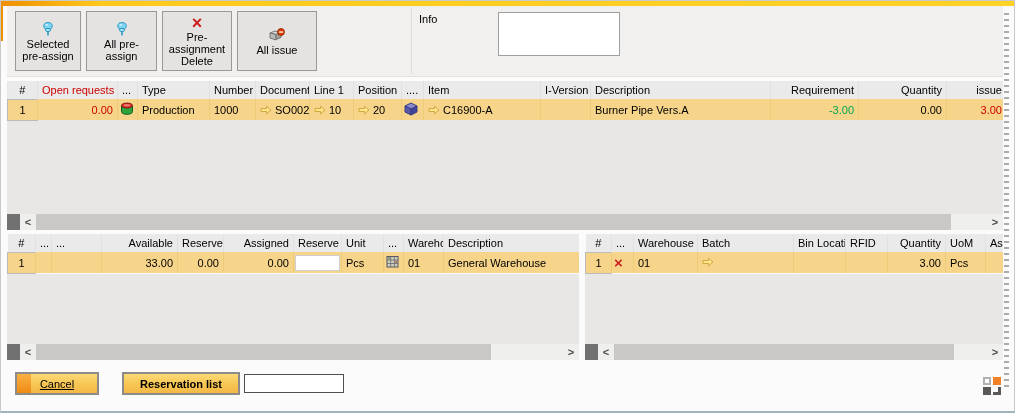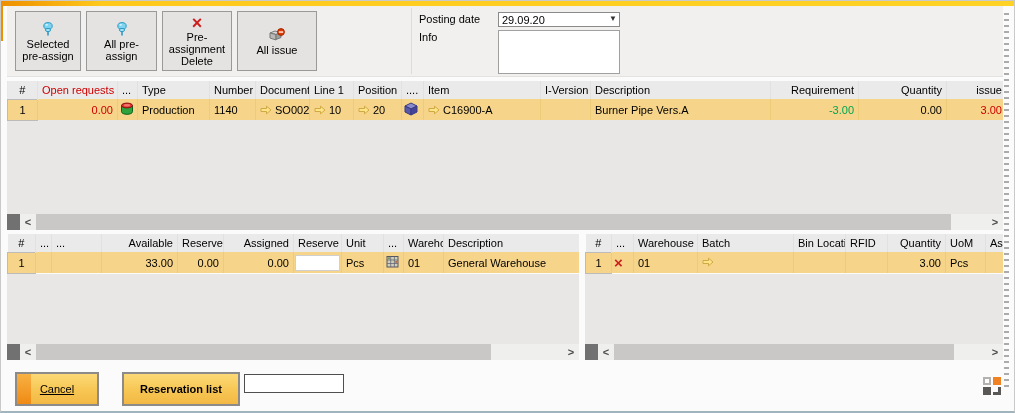--- a/index.html
+++ b/index.html
@@ -62,21 +62,21 @@
   
   .split { display:flex; margin-top:4px; height:126px; }
   .panel { display:flex; flex-direction:column; overflow:hidden; }
   .panel-left { width:572px; }
   .panel-gap { width:6px; }
   .panel-right { width:418px; }
   .panel .fill { flex:1; background:#e8e7e6; }
 
   
   .footer { position:relative; height:36px; margin-top:10px; background:#fbfbfb; }
-  .gold-btn { position:absolute; top:2px; height:34px; border:2px solid #8c8b8a;
+  .gold-btn { position:absolute; top:2px; height:23px; border:2px solid #8c8b8a;
     background:linear-gradient(180deg,#fcd976 0%,#f7c653 55%,#f3b844 100%);
     display:flex; align-items:center; justify-content:center; font-size:11px; cursor:default; }
   .btn-cancel { left:8px; width:84px; }
   .btn-cancel .lbl { text-decoration:underline; }
   .btn-cancel::before { content:""; position:absolute; left:0; top:0; width:14px; height:100%;
     background:linear-gradient(180deg,#f8b143,#ef8a14); }
   .btn-reslist { left:115px; width:118px;font-weight:bold; }
   .footer-input { position:absolute; left:237px; top:4px; width:100px; height:19px;
     background:#fff; border:1px solid #4f4f4f; font-family:"Liberation Sans",sans-serif; font-size:11px; }
 
@@ -139,27 +139,20 @@
                 <path d="M8 7.5l5-2v5l-5 2z" fill="#9e9e9c" stroke="#777"></path>
                 <circle cx="13" cy="5" r="3.4" fill="#e23a00" stroke="#9e2800"></circle>
                 <rect x="10.8" y="4.4" width="4.4" height="1.3" fill="#fff"></rect>
               </svg>
           </span>
           <span>All issue</span>
         </div>
       </div>
       <div class="tb-sep"></div>
       <div class="fields">
-        <div class="field-row">
-          <span class="field-label">Posting date</span>
-          <div class="dropdown">
-            <span>29.09.20</span>
-            <span class="arr">▼</span>
-          </div>
-        </div>
         <div class="field-row">
           <span class="field-label">Info</span>
           <textarea class="info-box" style=""></textarea>
         </div>
       </div>
     </div>
 
     <div style="height:4px"></div>
 
     <div class="tbl-section sec1">
@@ -203,21 +196,21 @@
           <td class="rownum">1</td>
           <td class="r red">0.00</td>
           <td style="padding:0 2px"><span class="icon">
                   <svg width="14" height="14" viewBox="0 0 14 14">
                     <path d="M1.5 3.5v6.2c0 1.5 2.5 2.6 5.5 2.6s5.5-1.1 5.5-2.6V3.5" fill="#2fa33c" stroke="#0f6020"></path>
                     <ellipse cx="7" cy="3.5" rx="5.5" ry="2.4" fill="#e23030" stroke="#8a1010"></ellipse>
                     <ellipse cx="7" cy="3.2" rx="3.2" ry="1.2" fill="#f07a6a"></ellipse>
                   </svg>
                 </span></td>
           <td>Production</td>
-          <td>1140</td>
+          <td>1000</td>
           <td>
                 <span class="cellflex">
                   <span class="icon">
                     <svg width="12" height="10" viewBox="0 0 12 10">
                       <path d="M1 3.5h5.5V1.2L11 5 6.5 8.8V6.5H1z" fill="#ffe387" stroke="#c9a43c" stroke-width="0.9"></path>
                     </svg>
                   </span>
                   <span>SO0026</span>
                 </span>
               </td>

